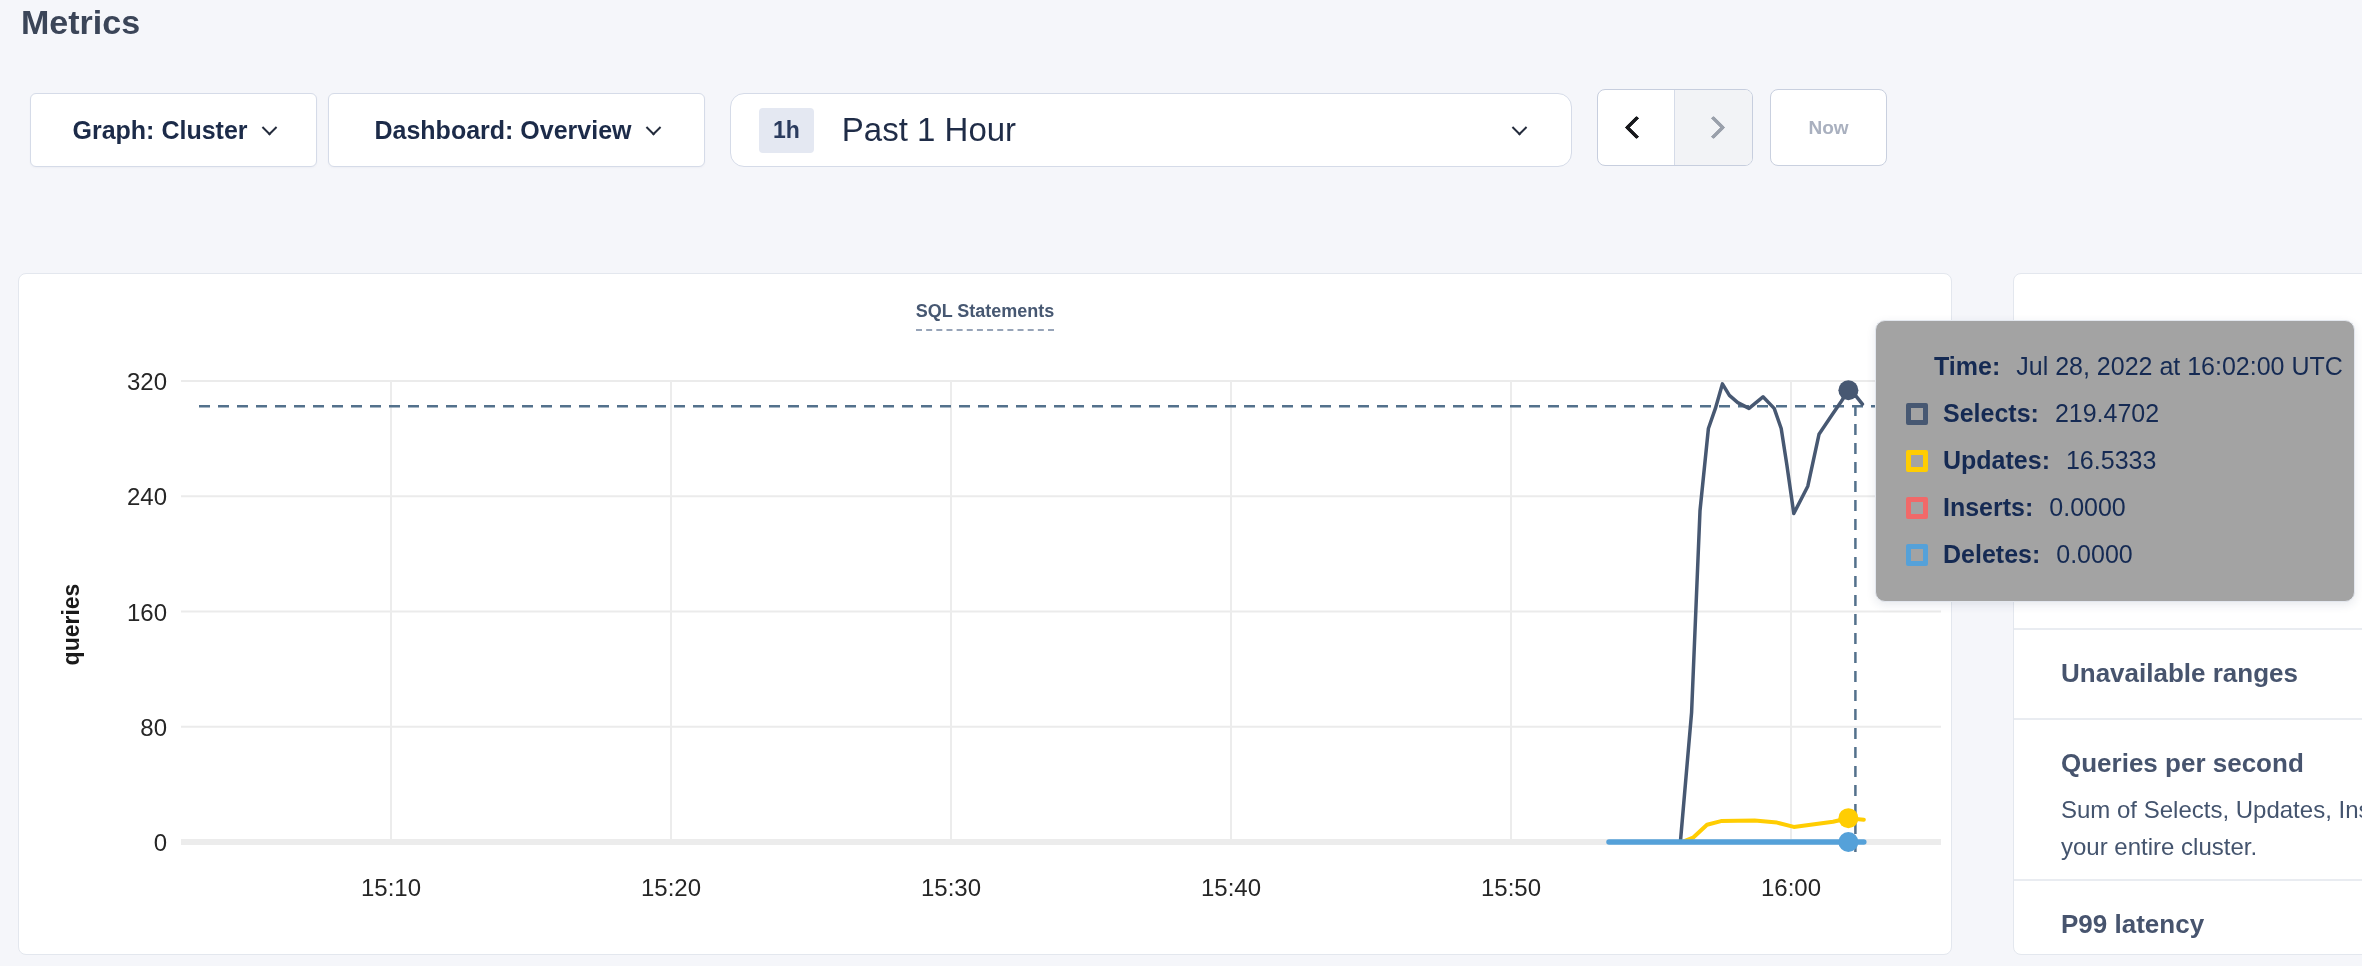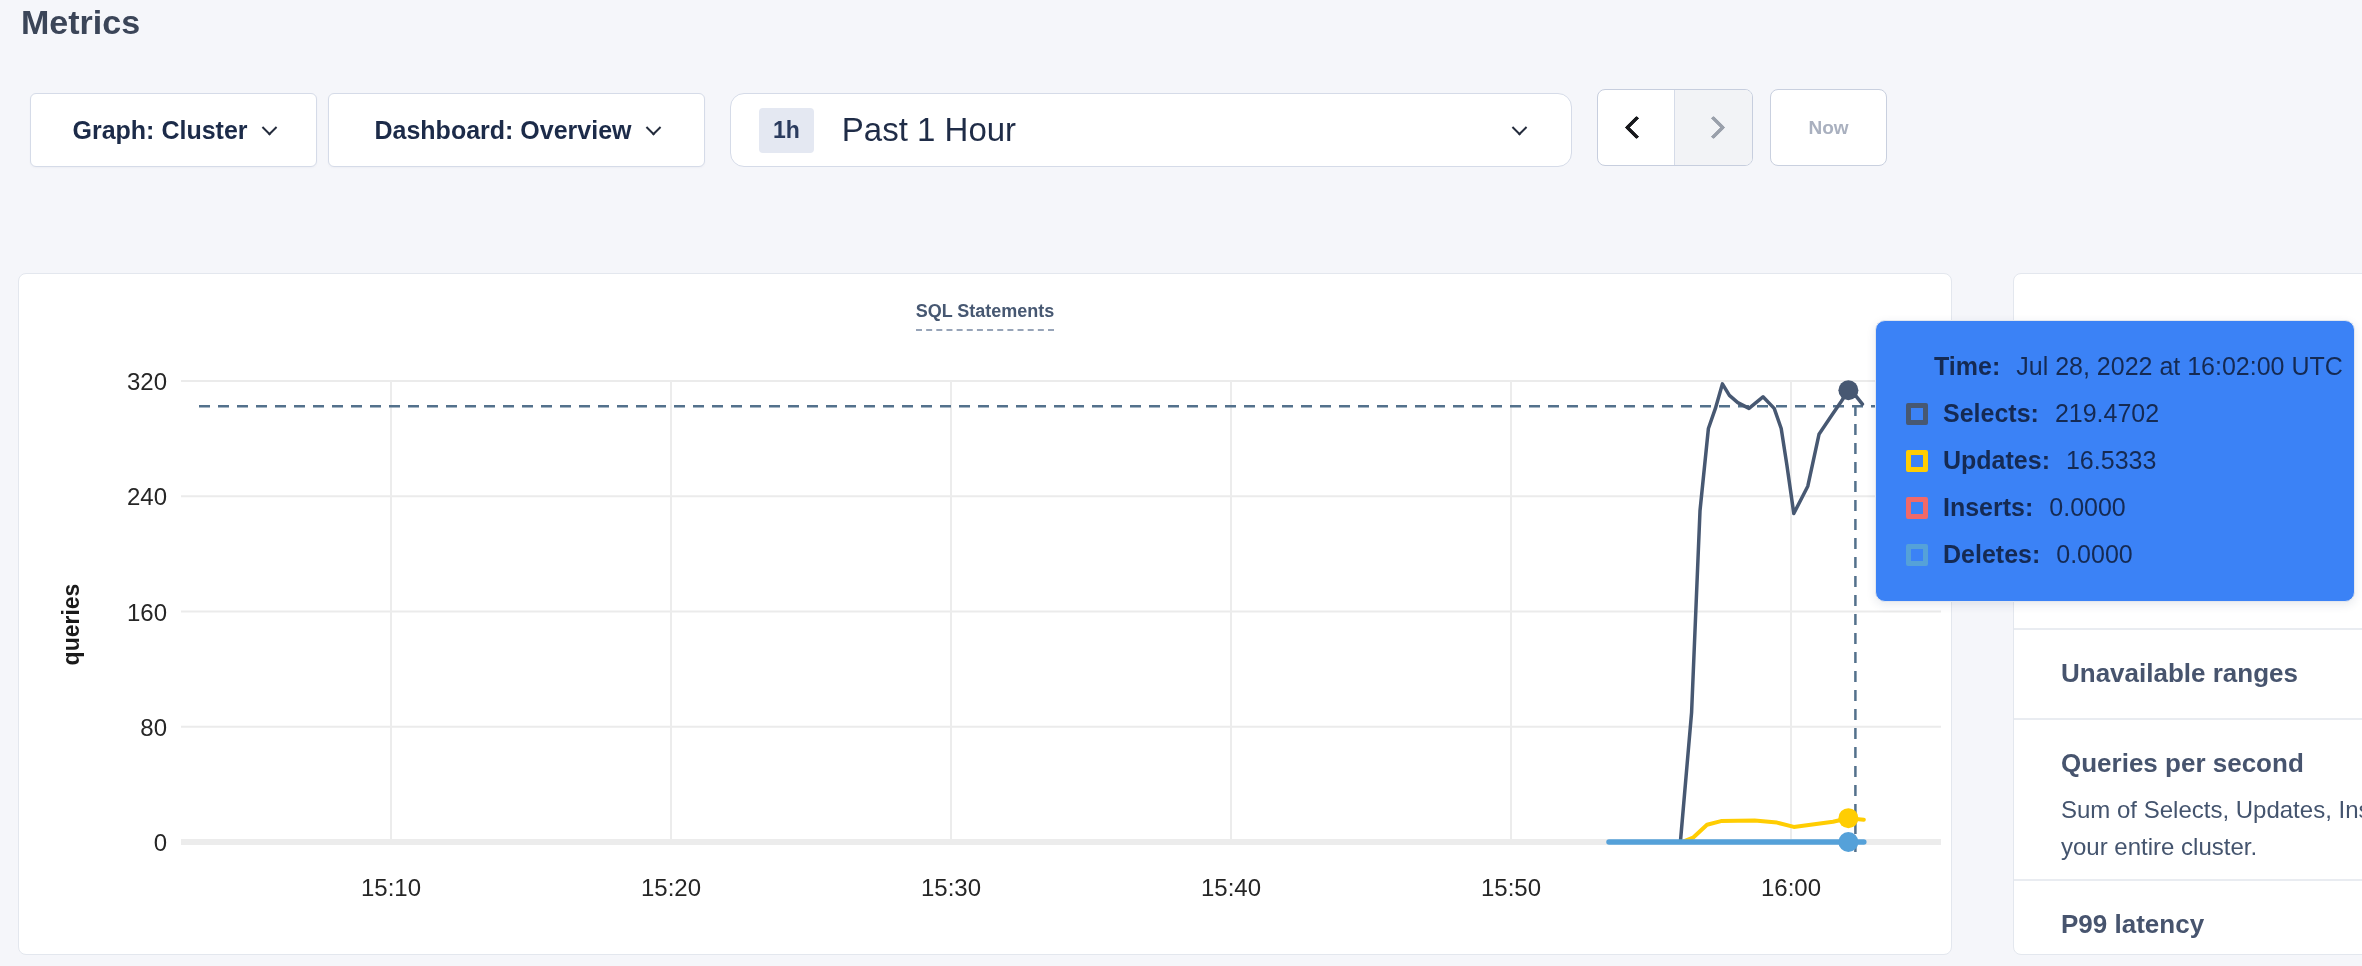--- a/index.html
+++ b/index.html
@@ -69,21 +69,21 @@
   }
   .sb-spacer { height:354px; }
   .sb-section { border-top:2px solid #e9ecf1; padding:28px 0 0 47px; }
   .sb-a { height:90px; } .sb-b { height:161px; } .sb-c { height:77px; }
   .sb-heading { font-size:26px; font-weight:700; color:#47546e; }
   .sb-body { margin-top:12px; font-size:24px; color:#44546e; line-height:37px; white-space:nowrap; }
 
   
   .tooltip {
     position:absolute; left:1875px; top:320px; width:480px; height:282px; z-index:10;
-    background:#3b82f6; border:1px solid #e3e7ee; border-radius:10px;
+    background:#a3a3a3; border:1px solid #e3e7ee; border-radius:10px;
     box-shadow:0 3px 10px rgba(30,50,90,.10);
     padding:32px 0 0 30px; font-size:25px; color:#152a53;text-align:right;
   }
   .tt-row { display:flex; align-items:center; height:27px; margin-bottom:20px; }
   .tt-swatch { width:22px; height:22px; border:5px solid #000; border-radius:2px; margin-right:15px; flex:none; }
   .tt-label { font-weight:700; margin-right:16px; white-space:nowrap; }
   .tt-value { font-weight:400; white-space:nowrap; }
   .tt-time { padding-left:28px; }
 </style>
 </head>

